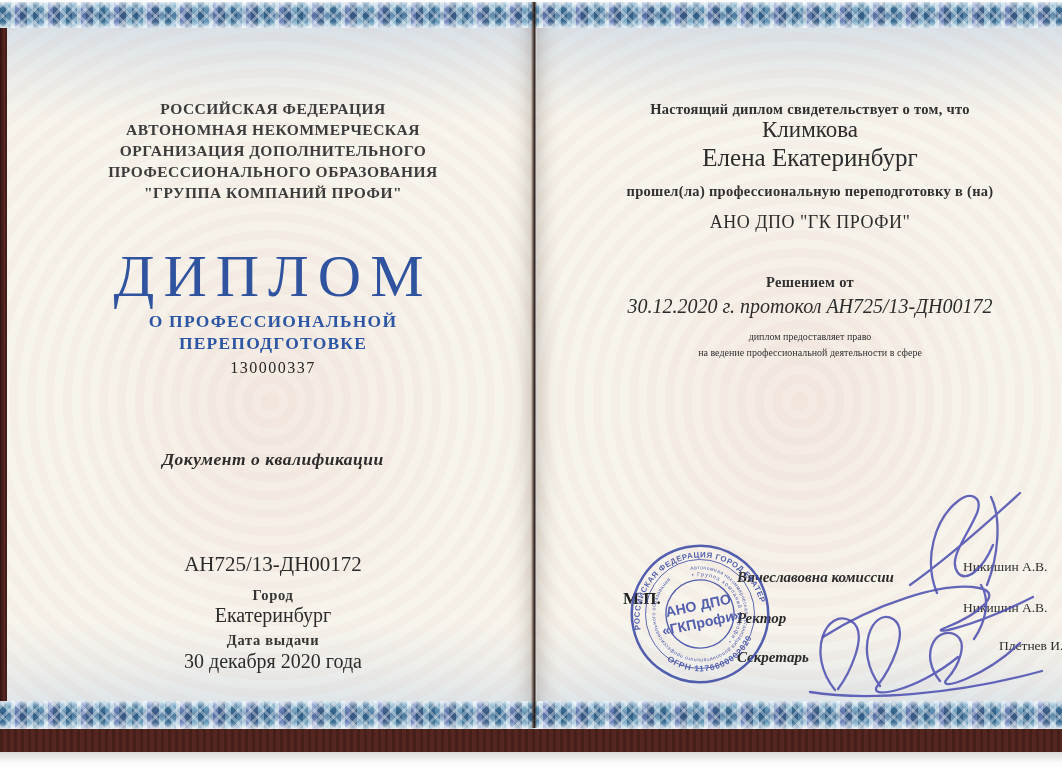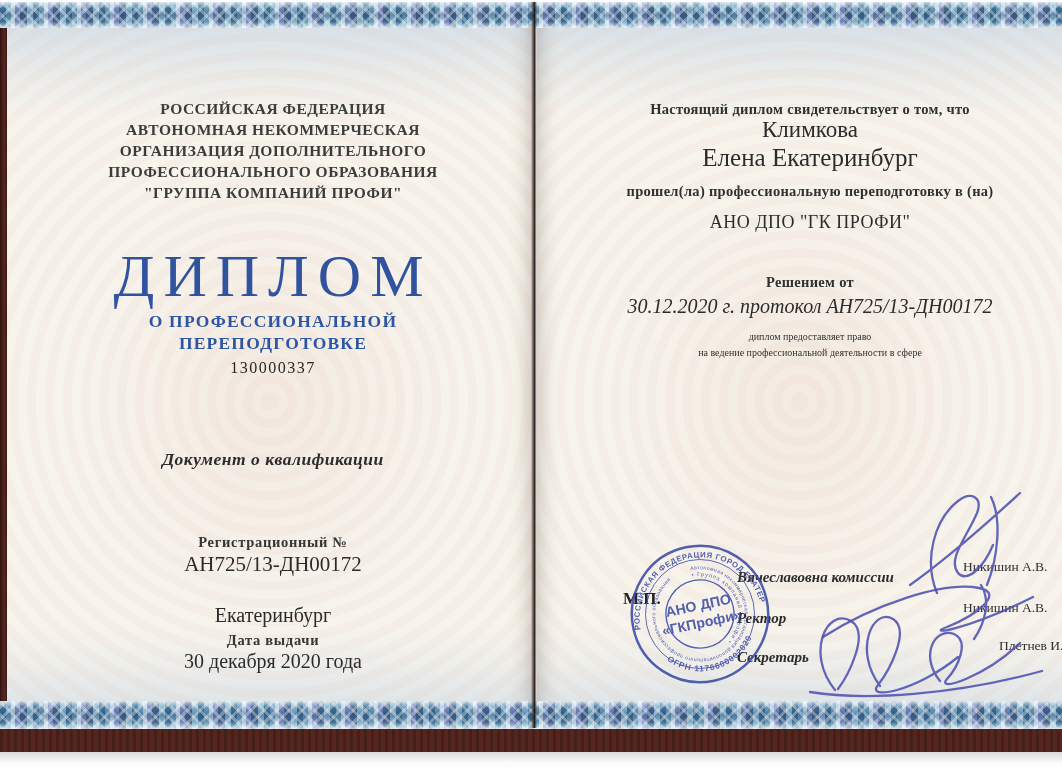--- a/index.html
+++ b/index.html
@@ -91,22 +91,22 @@
       <div class="row hdr" style="top:159px;">ПРОФЕССИОНАЛЬНОГО ОБРАЗОВАНИЯ</div>
       <div class="row hdr" style="top:180px;">"ГРУППА КОМПАНИЙ ПРОФИ"</div>
 
       <div class="row title" style="top:240px;">ДИПЛОМ</div>
       <div class="row subtitle" style="top:309px;">О ПРОФЕССИОНАЛЬНОЙ</div>
       <div class="row subtitle" style="top:331px;">ПЕРЕПОДГОТОВКЕ</div>
       <div class="row dipnum" style="top:357px;">130000337</div>
 
       <div class="row doctype" style="top:447px;">Документ о квалификации</div>
 
-      <div class="row lbl" style="top:532px;">Регистрационный №</div>
       <div class="row val val-lg" style="top:550px;">АН725/13-ДН00172</div>
+      <div class="row lbl" style="top:585px;">Город</div>
       <div class="row lbl" style="top:630px;">Дата выдачи</div>
       <div class="row val" style="top:602px;">Екатеринбург</div>
       <div class="row val" style="top:648px;">30 декабря 2020 года</div>
     </div>
 
     <div class="content" id="content-right">
       <div class="row body-b" style="top:99px;">Настоящий диплом свидетельствует о том, что</div>
       <div class="row person1" style="top:115px;">Климкова</div>
       <div class="row person2" style="top:142px;">Елена Екатеринбург</div>
       <div class="row body-b" style="top:181px;">прошел(ла) профессиональную переподготовку в (на)</div>

